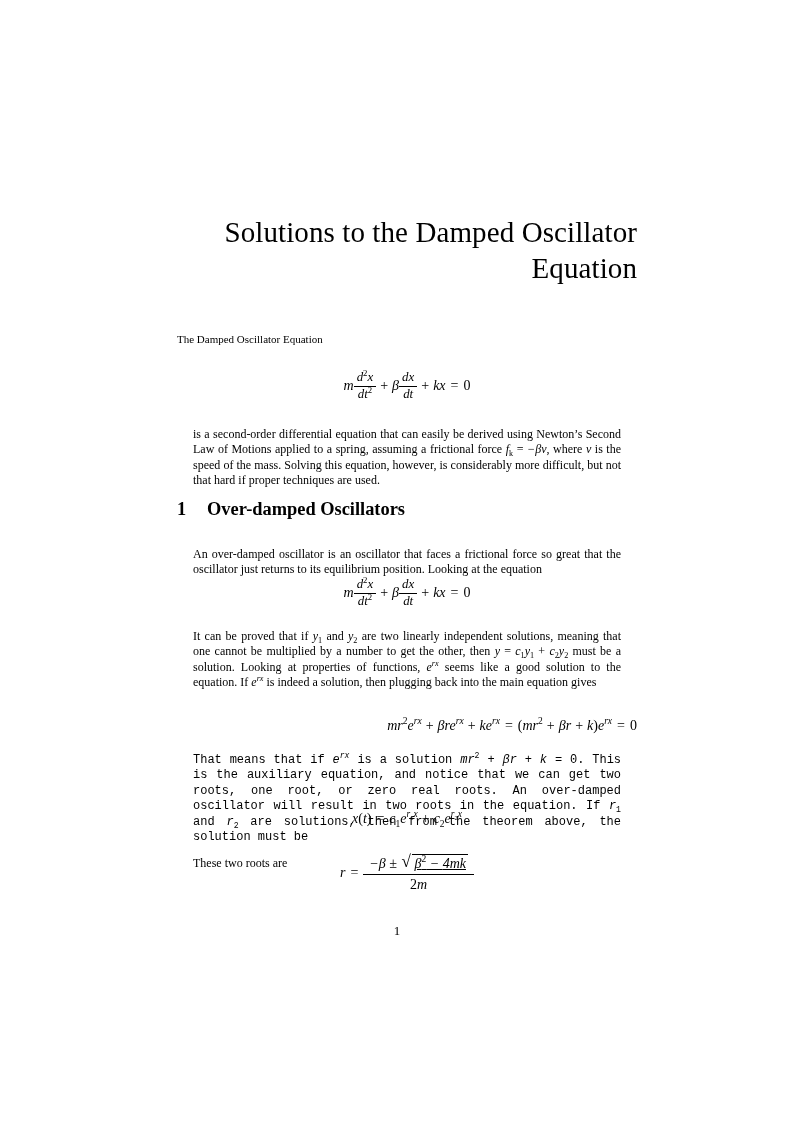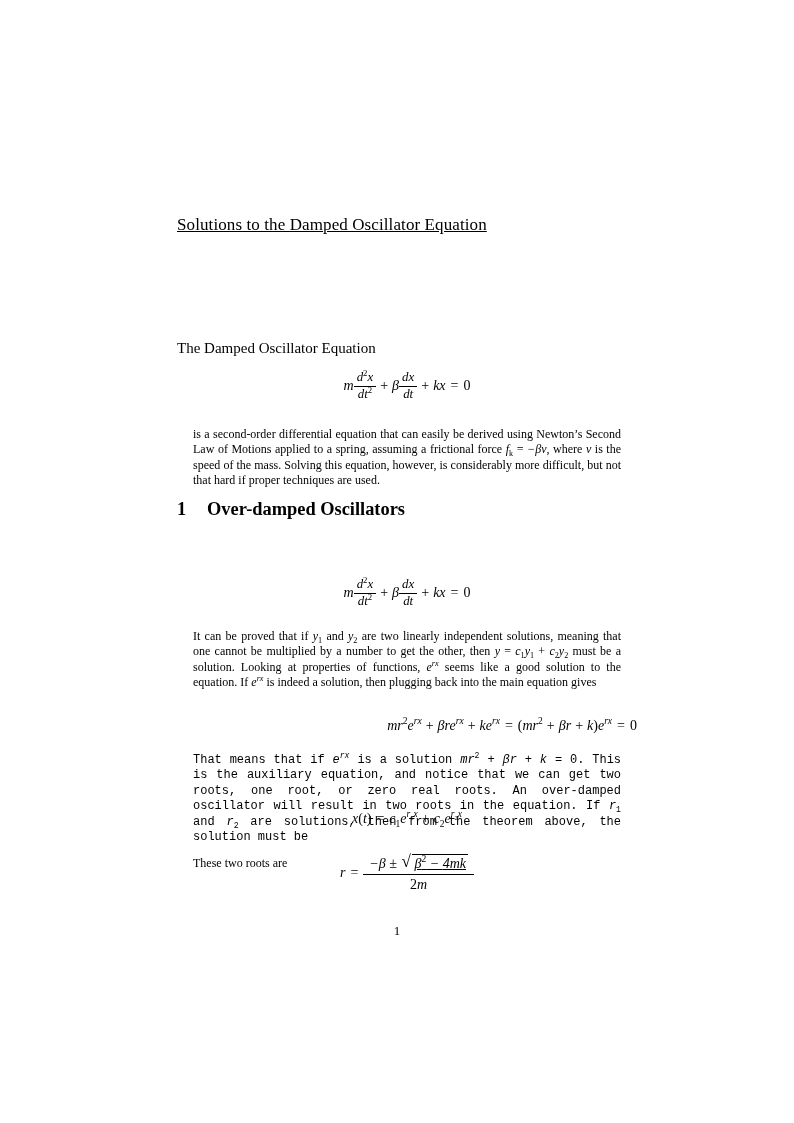--- a/index.html
+++ b/index.html
@@ -24,46 +24,45 @@
 
   
   .col {
     position: absolute;
     left: 177px;
     width: 460px;
   }
 
   .doc-title {
     top: 214px;
-    text-align: left;
-    font-size: 17px;
+    text-align: right;
+    font-size: 29px;
     line-height: 1.25;
     letter-spacing: 0.1px;
     font-weight: normal;
-    text-decoration: underline;
   }
 
   .doc-date {
     top: 288px;
     text-align: center;
     font-size: 14.2px;
   }
 
   p.para {
     margin: 16px;
     font-size: 12px;
     line-height: 1.285;
     text-align: justify;
     text-justify: inter-word;
     hyphens: manual;
   }
 
   .lead-line {
-    top: 339px;
-    font-size: 15px;
+    top: 332px;
+    font-size: 11px;
     line-height: 1.285;
   }
 
   .sect-head {
     font-size: 18.4px;
     font-weight: bold;
     line-height: 1.2;
   }
   .sect-head .num {
     display: inline-block;
@@ -197,20 +196,23 @@
   </div>
 
   <div class="col" style="top:411px;">
     <p class="para"><span>is a second-order differential equation that can easily be derived using Newton’s Second Law of Motions applied to a spring, assuming a frictional force</span> <span class="inl"><i>f</i><sub class="sbn">k</sub> <span class="r">=</span> −β<i>v</i></span><span>, where</span> <span class="inl">v</span> <span>is the speed of the mass. Solving this equation, however, is considerably more difficult, but not that hard if proper techniques are used.</span></p>
   </div>
 
   <div class="col sect-head" style="top:498px;">
     <span class="num">1</span><span>Over-damped Oscillators</span>
   </div>
 
+  <div class="col" style="top:531px;">
+    <p class="para">An over-damped oscillator is an oscillator that faces a frictional force so great that the oscillator just returns to its equilibrium position. Looking at the equation</p>
+  </div>
 
   <div class="col math" style="top:579px;">
     <span class="inl">m</span><span class="frac"><span class="n"><i>d</i><sup class="expn">2</sup><i>x</i></span><span class="d"><i>dt</i><sup class="expn">2</sup></span></span><span class="op">+</span><span class="inl">β</span><span class="frac"><span class="n"><i>dx</i></span><span class="d"><i>dt</i></span></span><span class="op">+</span><span class="inl">kx</span><span class="eq">=</span><span class="num">0</span>
   </div>
 
   <div class="col" style="top:613px;">
     <p class="para"><span>It can be proved that if</span> <span class="inl"><i>y</i><sub class="sbn">1</sub></span> <span>and</span> <span class="inl"><i>y</i><sub class="sbn">2</sub></span> <span>are two linearly independent solutions, meaning that one cannot be multiplied by a number to get the other, then</span> <span class="inl"><i>y</i> <span class="r">=</span> <i>c</i><sub class="sbn">1</sub><i>y</i><sub class="sbn">1</sub> <span class="r">+</span> <i>c</i><sub class="sbn">2</sub><i>y</i><sub class="sbn">2</sub></span> <span>must be a solution. Looking at properties of functions,</span> <span class="inl"><i>e</i><sup class="exp">rx</sup></span> <span>seems like a good solution to the equation. If</span> <span class="inl"><i>e</i><sup class="exp">rx</sup></span> <span>is indeed a solution, then plugging back into the main equation gives</span></p>
   </div>
 
   <div class="col math" style="top:718px;text-align:right;">

